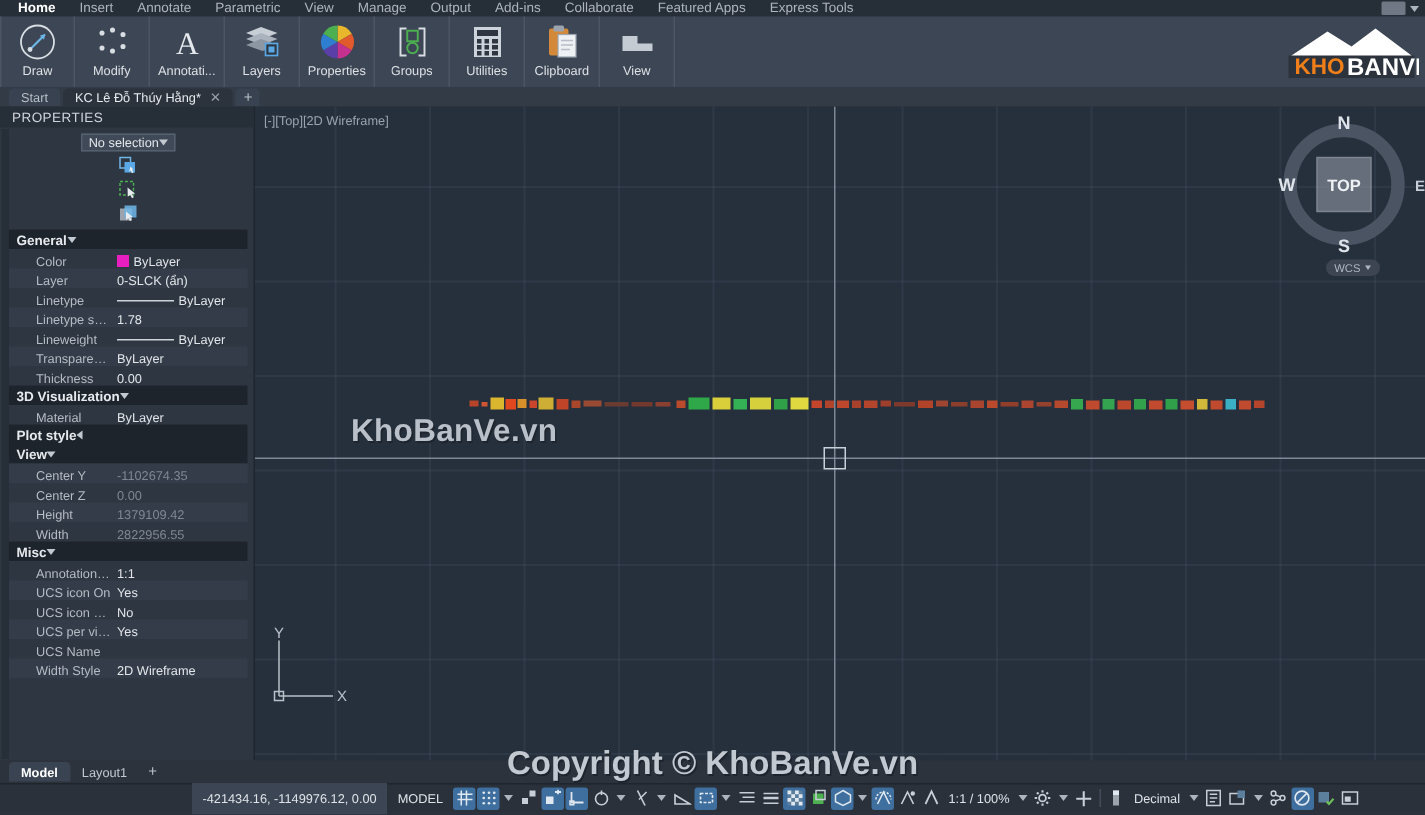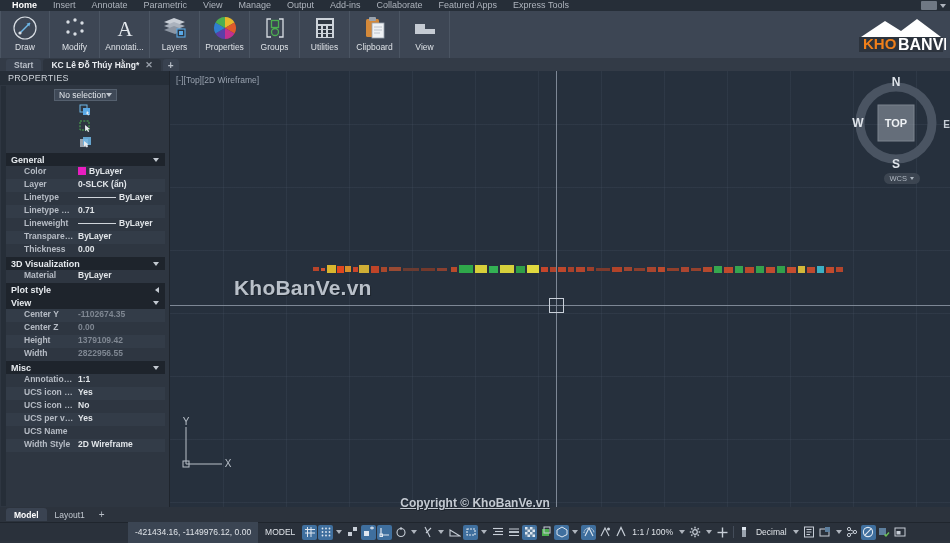--- a/index.html
+++ b/index.html
@@ -36,21 +36,21 @@
   .panel:first-child { border-left:1px solid #4b5563; }
   .panel .picon { height:28px; display:flex; align-items:center; justify-content:center; }
   .panel .plabel { font-size:8.5px; color:#dde1e6; line-height:10px; white-space:nowrap;
                    max-width:50px; overflow:hidden; text-overflow:ellipsis; text-align:center; }
   .ribbon-fill { flex:1; border-left:0; }
 
   
   .logo-wrap { position:absolute; right:4px; top:4px; width:105px; height:40px; }
 
   
-  .filetabs { height:13px; background:#333b47; display:flex; align-items:flex-end; padding-left:6px;font-weight:bold; }
+  .filetabs { height:13px; background:#333b47; display:flex; align-items:flex-end; padding-left:6px; }
   .ftab {
     height:12px; display:flex; align-items:center; padding:0 8px;
     font-size:8.5px; color:#b9bfc8; background:#394250;
     border-radius:3px 3px 0 0; margin-right:2px;
   }
   .ftab.active { background:#2c333d; color:#e8ebef; }
   .ftab .x { margin-left:6px; font-size:9px; color:#99a0aa; }
   .ftab-plus { width:16px; height:12px; display:flex; align-items:center; justify-content:center;
                font-size:10px; color:#b9bfc8; background:#394250; border-radius:3px 3px 0 0; }
 
@@ -68,27 +68,27 @@
 
   .sel-row { display:flex; align-items:center; gap:3px; padding:4px 4px 4px 0;flex-direction:column; }
   .sel-combo { flex:1; height:14px; background:#3f4957; border:1px solid #55606e;
                display:flex; align-items:center; padding:0 4px; font-size:8.5px; color:#e3e7eb;
                justify-content:space-between; }
   .sel-combo .cv { width:0;height:0;border-left:3px solid transparent;border-right:3px solid transparent;
                    border-top:4px solid #c3c9d1;}
   .mini-ico { width:13px; height:13px; }
 
   .cat { height:13px; background:#1e242c; display:flex; align-items:center;
-         justify-content:space-between; padding:0 6px 0 5px; font-size:9px;
+         justify-content:flex-start; padding:0 6px 0 5px; font-size:9px;
          font-weight:bold; color:#e6eaee; margin-right:4px; }
   .cat .ar { width:0;height:0;border-left:3px solid transparent;border-right:3px solid transparent;
              border-top:4px solid #c3c9d1;}
   .cat .ar.left { border:none; border-top:3px solid transparent; border-bottom:3px solid transparent;
                   border-right:4px solid #c3c9d1;}
-  .prow { height:13px; display:flex; align-items:flex-start; font-size:8.5px; margin-right:4px;font-weight:bold; }
+  .prow { height:13px; display:flex; align-items:flex-end; font-size:8.5px; margin-right:4px; }
   .prow:nth-child(even){ background:#333c48; }
   .pname { width:68px; padding-left:18px; color:#b6bcc5; white-space:nowrap;
            overflow:hidden; text-overflow:ellipsis; }
   .pval { flex:1; padding-left:4px; color:#e2e6ea; display:flex; align-items:center; gap:3px;
           white-space:nowrap; overflow:hidden; }
   .pval.dim { color:#7f8792; }
   .swatch { width:8px;height:8px; background:#e81ec0; display:inline-block; }
   .ltline { display:inline-block; width:38px; height:1px; background:#cfd4da; }
 
   
@@ -136,22 +136,22 @@
   .smodel { font-size:8.5px; color:#dfe3e8; padding:0 6px; }
   .sbtn { width:15px; height:15px; display:flex; align-items:center; justify-content:center;
           border-radius:2px; }
   .sbtn.on { background:#3f6f9e; }
   .scar { width:0;height:0;border-left:3px solid transparent;border-right:3px solid transparent;
           border-top:4px solid #aeb4bd; margin:0 2px; }
   .stext { font-size:8.5px; color:#dfe3e8; padding:0 3px; white-space:nowrap; }
   .sdiv { width:1px; height:12px; background:#444d5a; margin:0 2px; }
 
   .wm-copy { position:absolute; left:0; right:0; top:496px; text-align:center;
-             font-size:12px; font-weight:bold; color:#c3c9d1;
-             text-shadow:1px 1px 0 #1d242d; pointer-events:none;text-decoration:underline; }
+             font-size:22px; font-weight:bold; color:#c3c9d1;
+             text-shadow:1px 1px 0 #1d242d; pointer-events:none; }
 </style>
 </head>
 <body>
 
 <div class="ribbon-tabs">
   <div class="rtab active">Home</div>
   <div class="rtab">Insert</div>
   <div class="rtab">Annotate</div>
   <div class="rtab">Parametric</div>
   <div class="rtab">View</div>
@@ -365,21 +365,21 @@
       </div>
       <div class="prow">
         <div class="pname">Linetype</div>
         <div class="pval">
           <span class="ltline"></span>
           <span>ByLayer</span>
         </div>
       </div>
       <div class="prow">
         <div class="pname">Linetype scale</div>
-        <div class="pval">0.71</div>
+        <div class="pval">1.78</div>
       </div>
       <div class="prow">
         <div class="pname">Lineweight</div>
         <div class="pval">
           <span class="ltline"></span>
           <span>ByLayer</span>
         </div>
       </div>
       <div class="prow">
         <div class="pname">Transparency</div>

